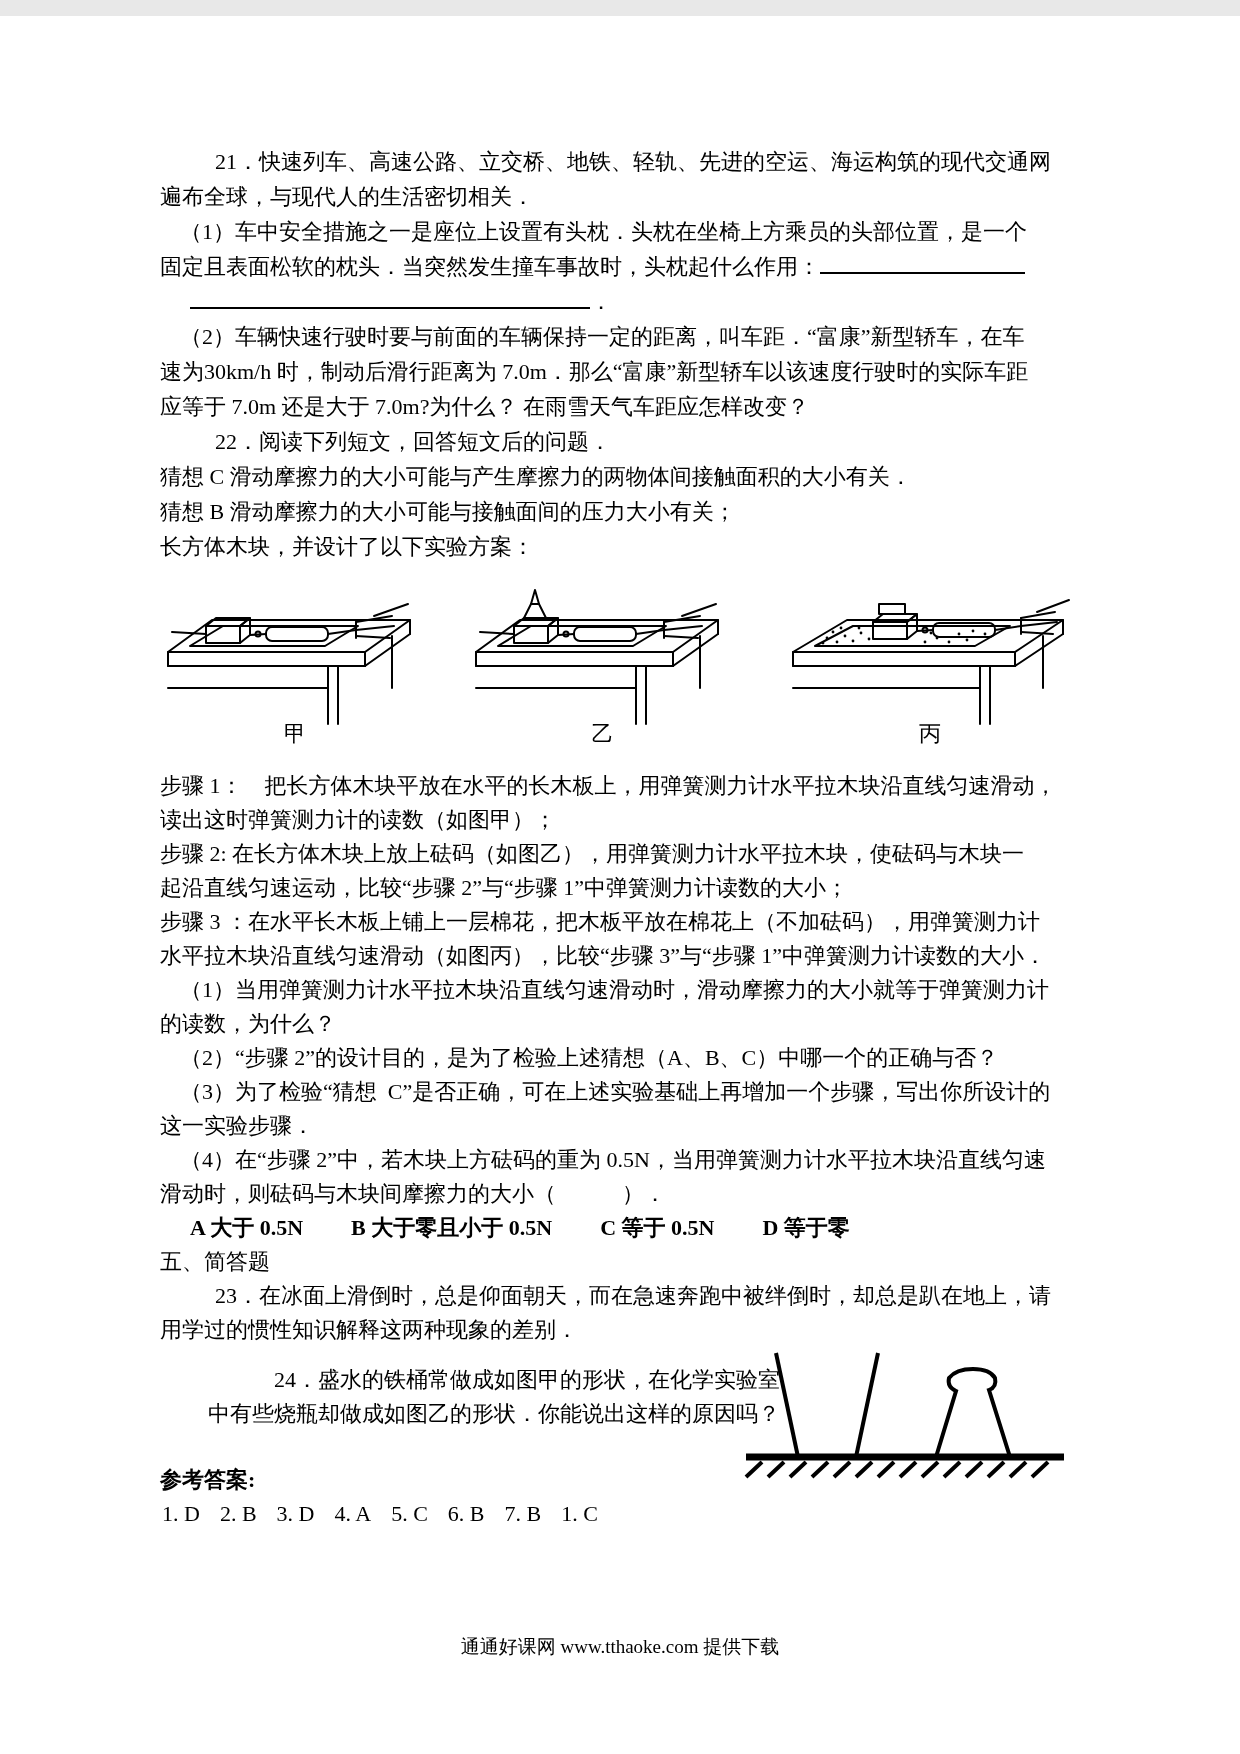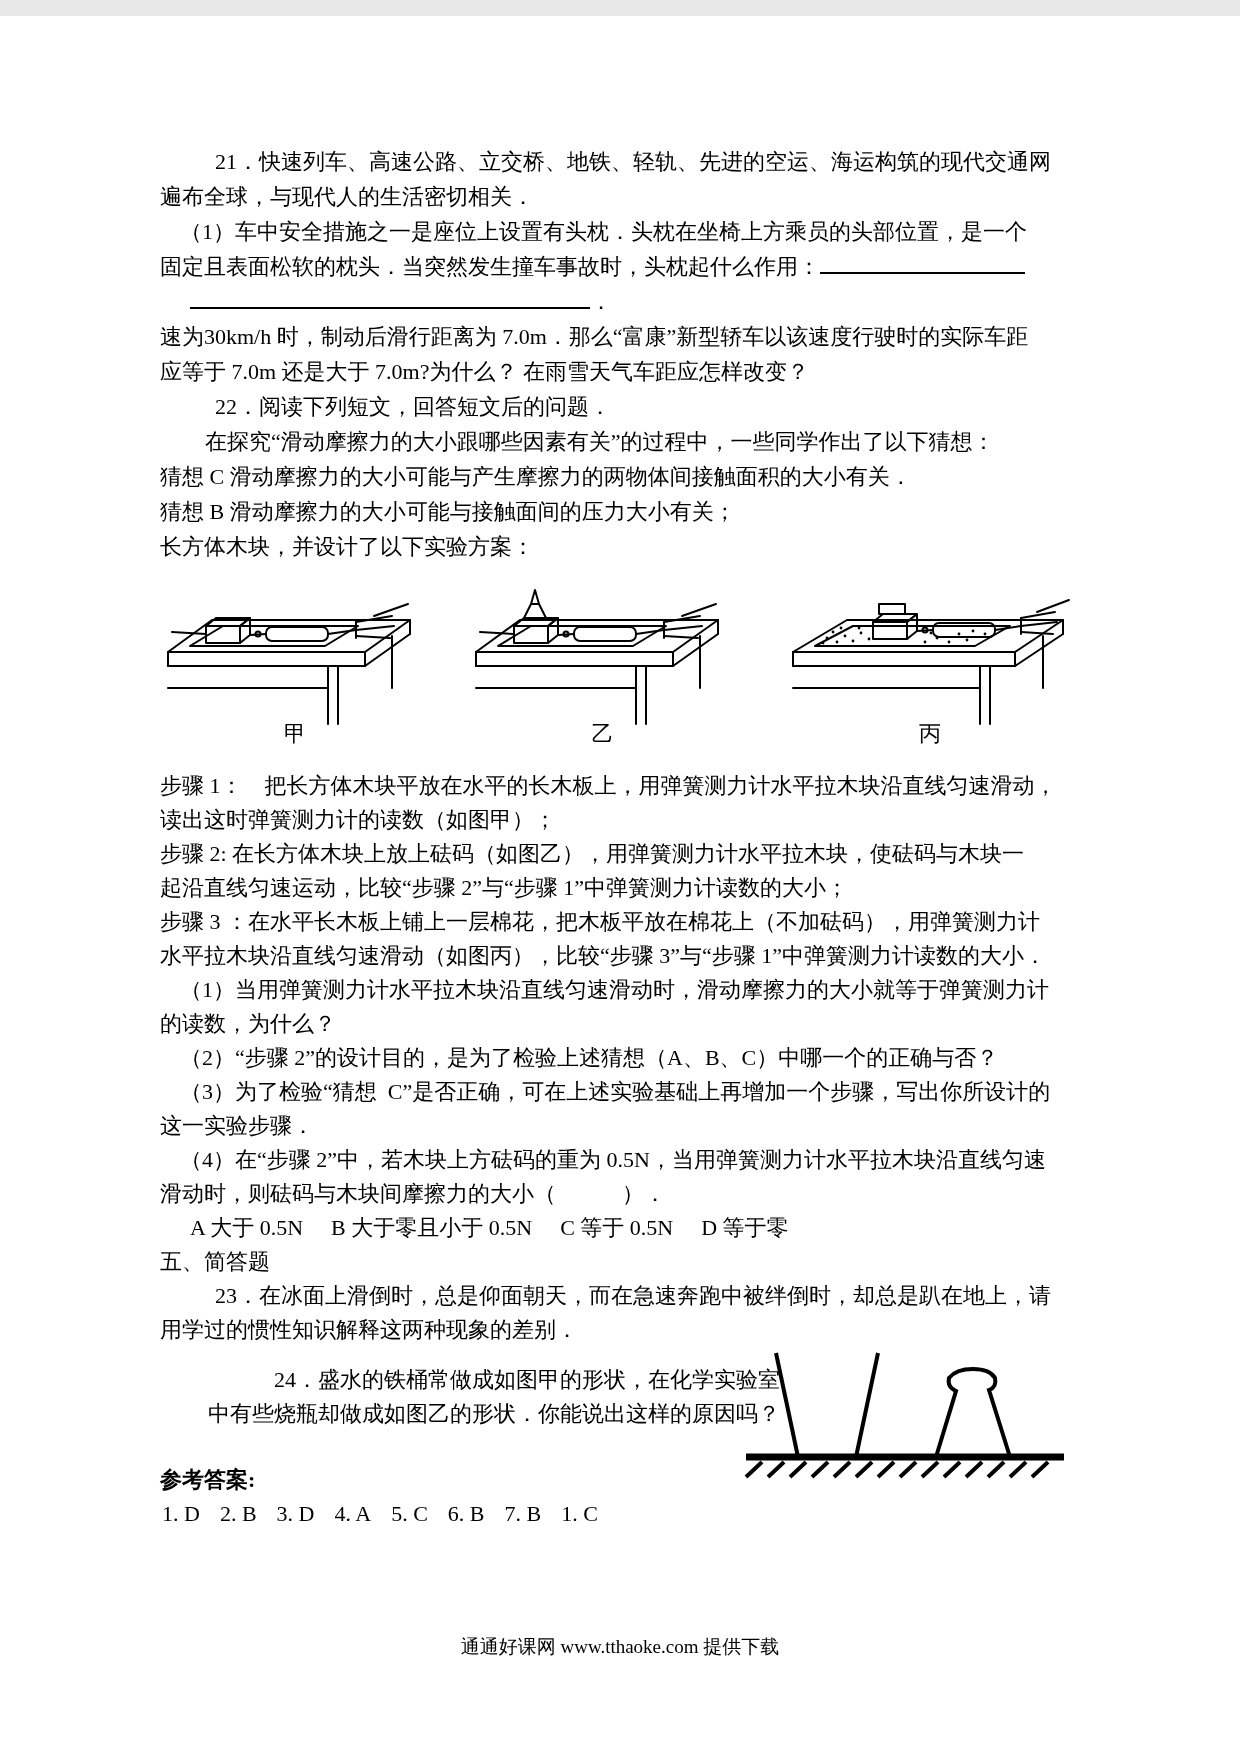--- a/index.html
+++ b/index.html
@@ -13,21 +13,21 @@
   .ind1{padding-left:55px;}   
   .ind2{padding-left:45px;}   
   .ind3{padding-left:20px;}   
   .blank{display:inline-block;border-bottom:2px solid #000;height:20px;vertical-align:baseline;}
   .blank-short{width:205px;}
   .blank-long{width:400px;margin-left:30px;}
   .figrow{display:flex;justify-content:space-between;margin:12px 0 18px 0;height:175px;}
   .figbox{text-align:center;}
   .figbox svg{display:block;}
   .figlabel{font-size:22px;line-height:24px;margin-top:-4px;}
-  .optrow{display:flex;gap:28px;padding-left:30px;}
+  .optrow{display:flex;gap:48px;padding-left:30px;font-weight:bold;}
   .sect{padding-left:0;}
   .q24row{position:relative;height:86px;margin-top:16px;text-align:right;}
   .q24text{width:620px;}
   .q24fig{position:absolute;right:15px;top:-16px;}
   .ansheading{font-weight:bold;margin-top:14px;}
   .ansrow{display:flex;gap:20px;padding-left:2px;}
   .footer{position:absolute;left:0;top:1618px;width:1240px;text-align:center;font-size:19px;color:#000;}
   svg .sk{fill:none;stroke:#000;stroke-width:2;stroke-linecap:round;stroke-linejoin:round;}
   svg .skb{fill:none;stroke:#000;stroke-width:4;stroke-linecap:butt;}
 </style>
@@ -35,25 +35,25 @@
 <body>
 
 <div class="page">
   <div class="content">
 
     <div class="ln ind1">21．快速列车、高速公路、立交桥、地铁、轻轨、先进的空运、海运构筑的现代交通网</div>
     <div class="ln">遍布全球，与现代人的生活密切相关．</div>
     <div class="ln ind3">（1）车中安全措施之一是座位上设置有头枕．头枕在坐椅上方乘员的头部位置，是一个</div>
     <div class="ln"><span>固定且表面松软的枕头．当突然发生撞车事故时，头枕起什么作用：</span><span class="blank blank-short"></span></div>
     <div class="ln"><span class="blank blank-long"></span><span>．</span></div>
+    <div class="ln ind3">（2）车辆快速行驶时要与前面的车辆保持一定的距离，叫车距．“富康”新型轿车，在车</div>
     <div class="ln">速为30km/h 时，制动后滑行距离为 7.0m．那么“富康”新型轿车以该速度行驶时的实际车距</div>
     <div class="ln">应等于 7.0m 还是大于 7.0m?为什么？ 在雨雪天气车距应怎样改变？</div>
 
     <div class="ln ind1">22．阅读下列短文，回答短文后的问题．</div>
-    <div class="ln ind2">在探究“滑动摩擦力的大小跟哪些因素有关”的过程中，一些同学作出了以下猜想：</div>
     <div class="ln">猜想 C 滑动摩擦力的大小可能与产生摩擦力的两物体间接触面积的大小有关．</div>
     <div class="ln">猜想 B 滑动摩擦力的大小可能与接触面间的压力大小有关；</div>
     <div class="ln">长方体木块，并设计了以下实验方案：</div>
 
     <div class="figrow">
       <div class="figbox">
         <svg width="270" height="150" viewBox="0 0 270 150">
           <polygon class="sk" points="8,76 205,76 250,44 52,44"></polygon>
           <line class="sk" x1="8" y1="90" x2="205" y2="90"></line>
           <line class="sk" x1="8" y1="76" x2="8" y2="90"></line>

